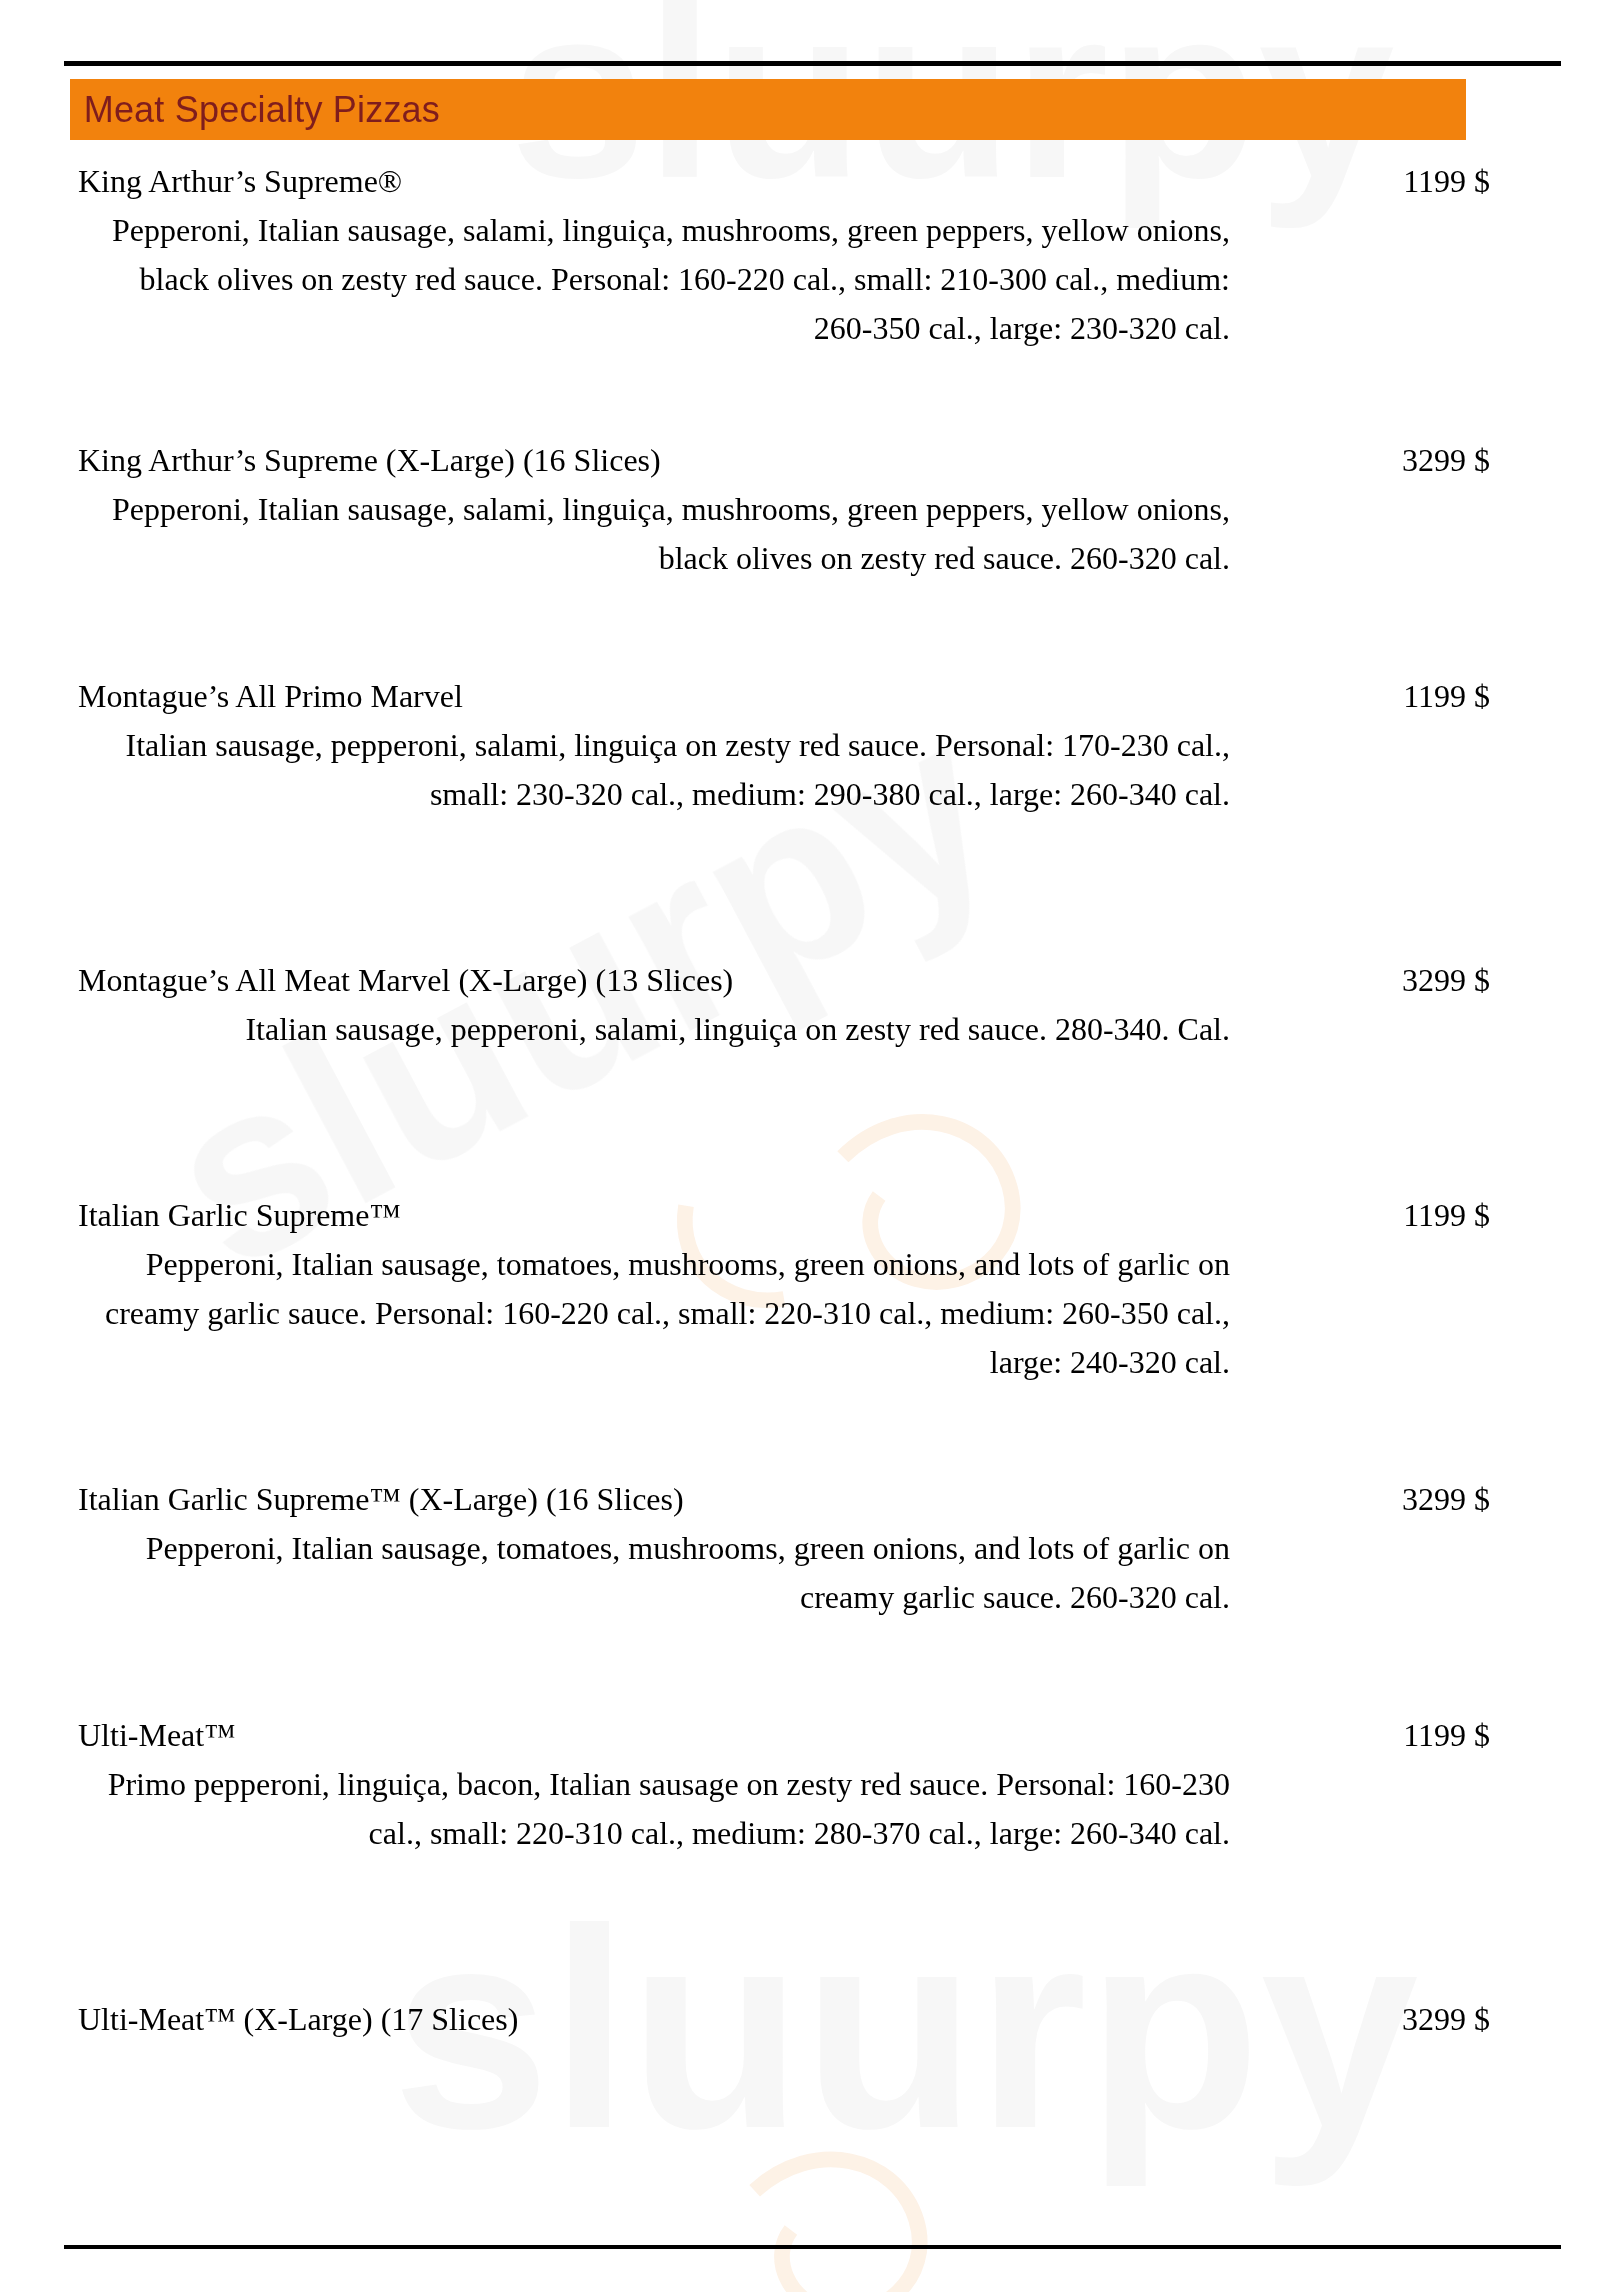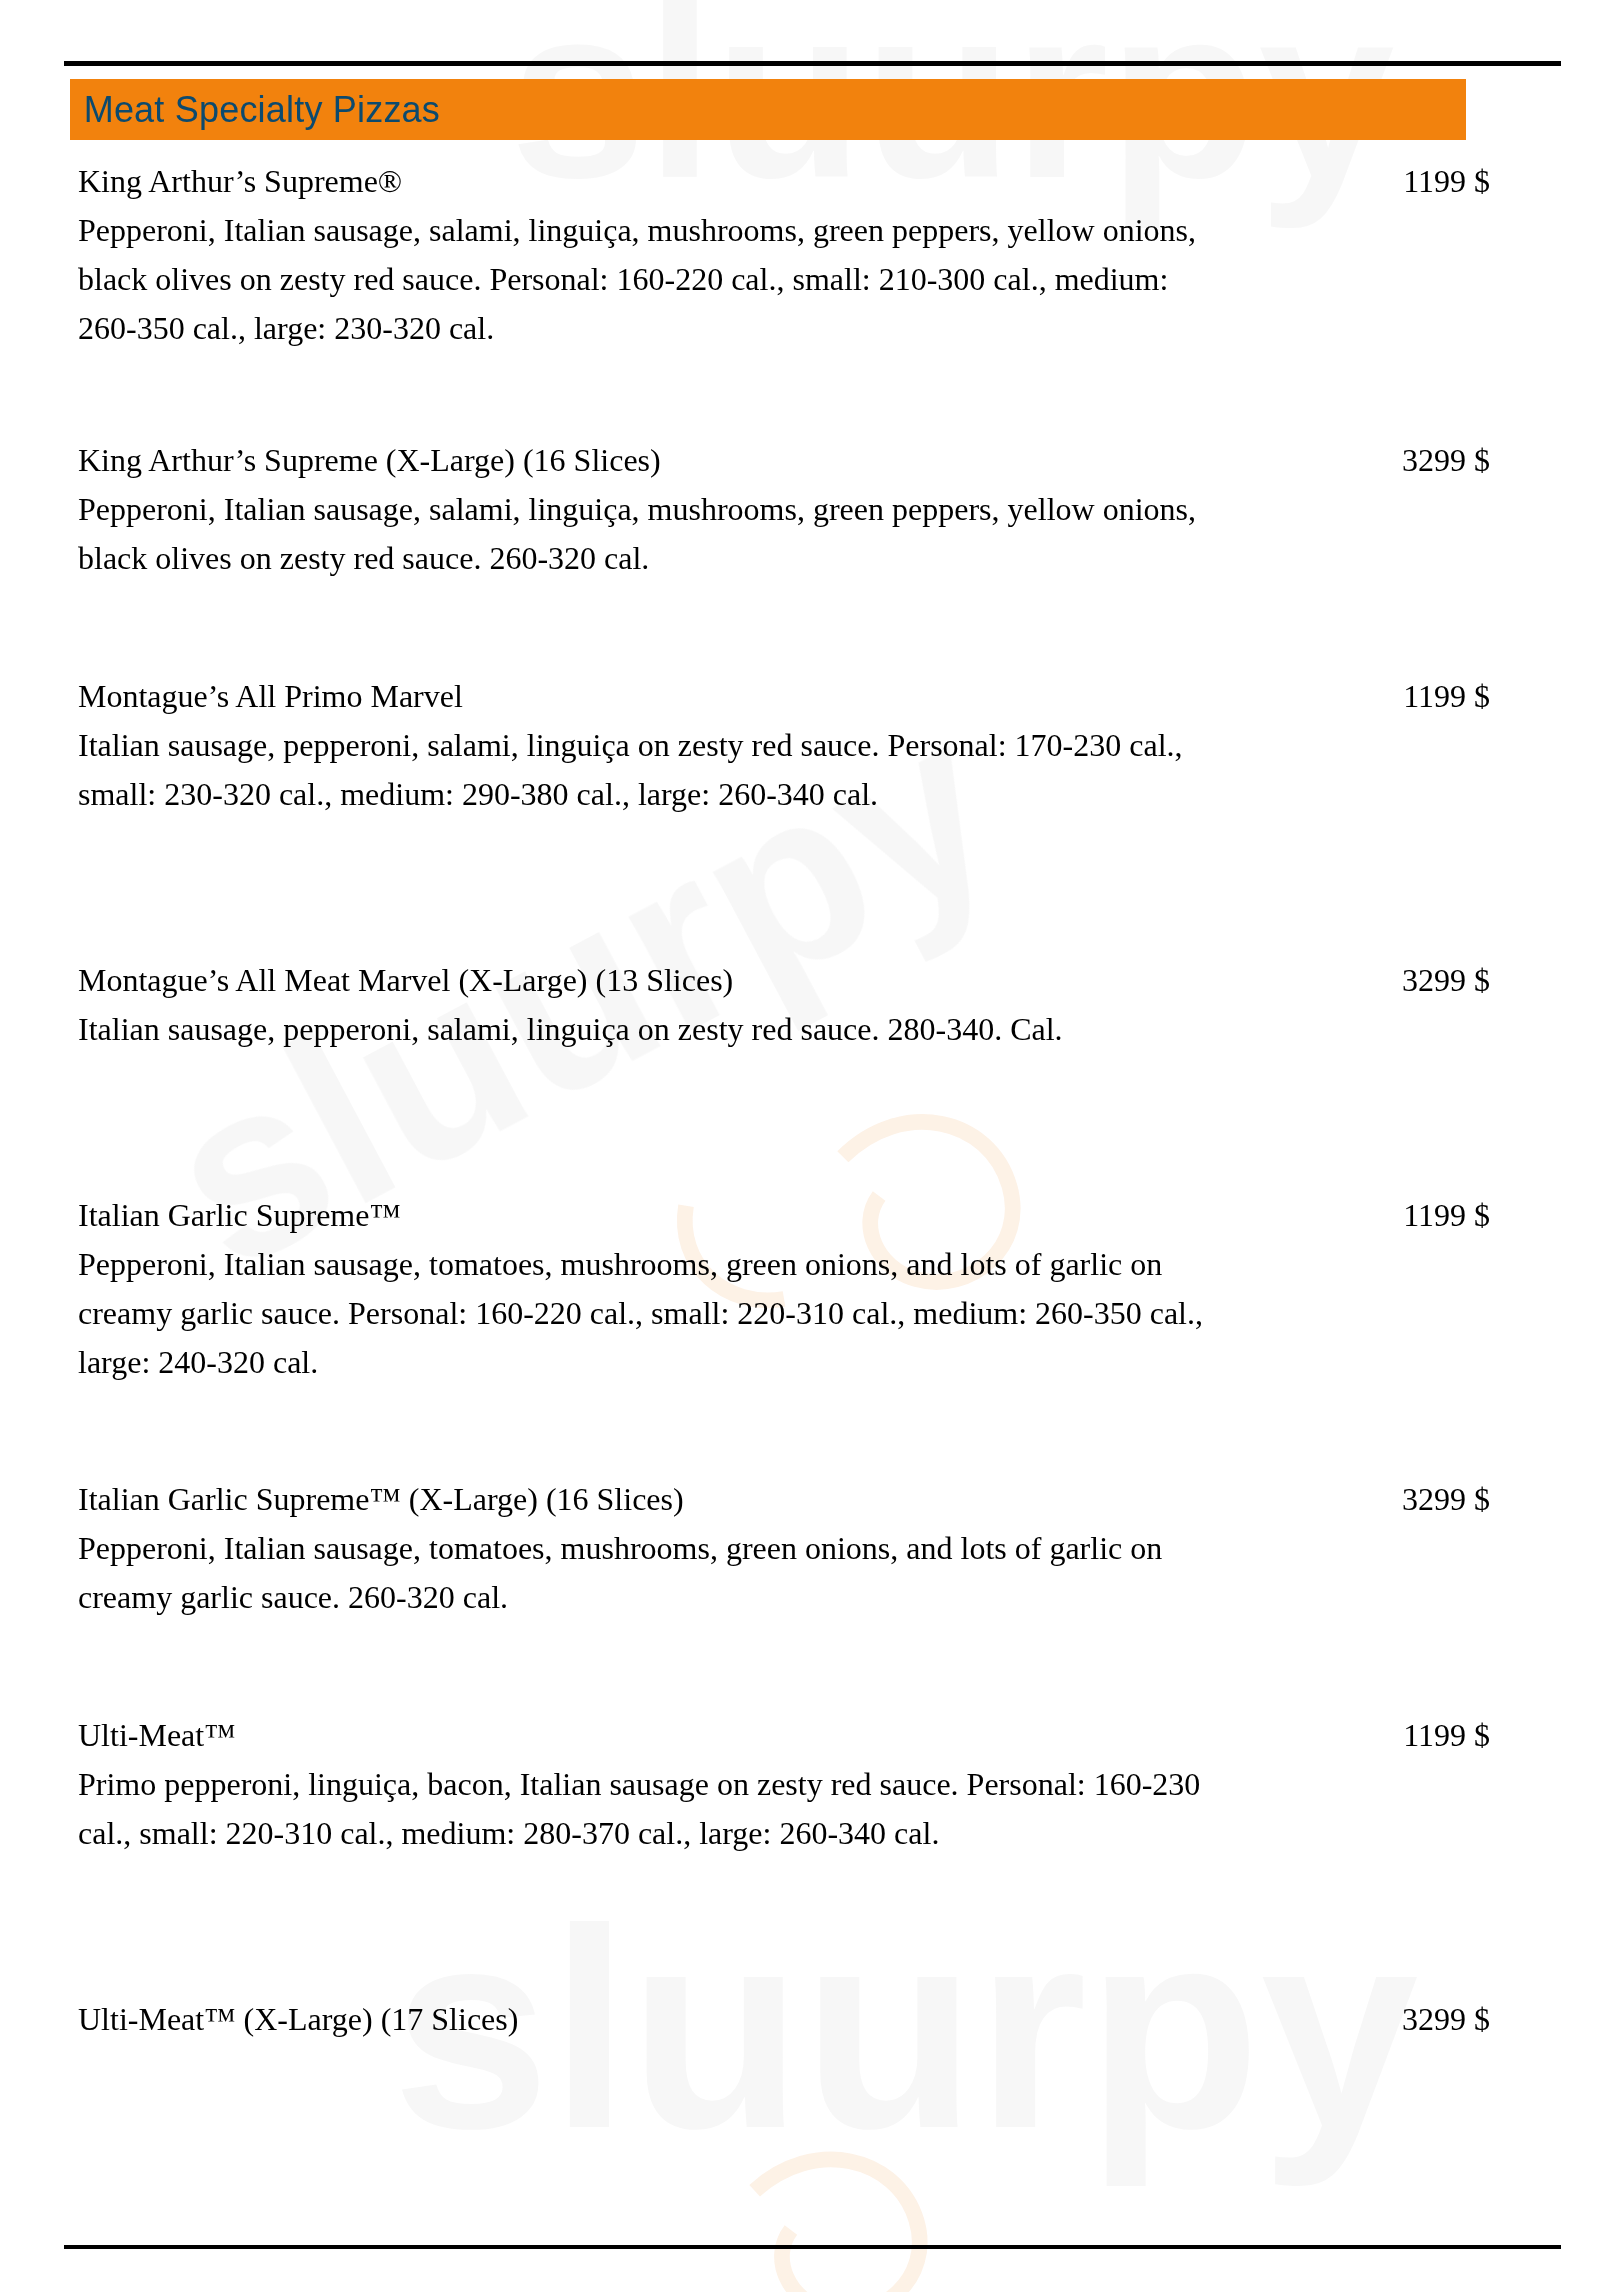--- a/index.html
+++ b/index.html
@@ -62,21 +62,21 @@
     top: 79px;
     width: 1396px;
     height: 61px;
     background: #f2820d;
     display: flex;
     align-items: center;
   }
   .section-header-title {
     font-family: "Liberation Sans", sans-serif;
     font-size: 36px;
-    color: #0c4a6e;
+    color: #7f1d1d;
     padding-left: 13.7px;
     letter-spacing: 0.2px;
   }
 
   .items {
     position: absolute;
     left: 0;
     top: 157px;
     width: 1621px;
   }
@@ -94,20 +94,21 @@
 
   .item-name {
     font-size: 32px;
     line-height: 49px;
     white-space: pre;
   }
 
   .item-desc {
     font-size: 32px;
     line-height: 49px;
+    text-align: right;
   }
 
   .item-price {
     position: absolute;
     left: 1255px;
     width: 235px;
     text-align: right;
     font-size: 32px;
     line-height: 49px;
   }

